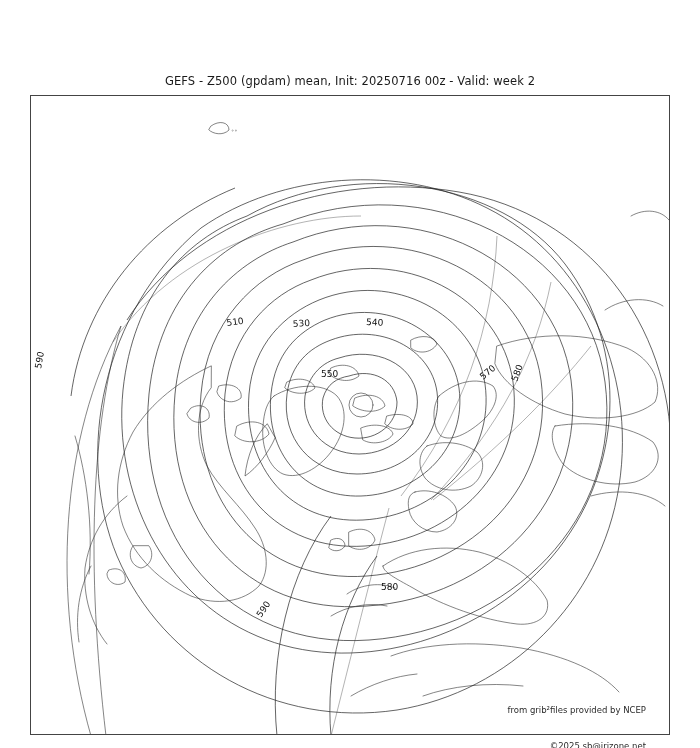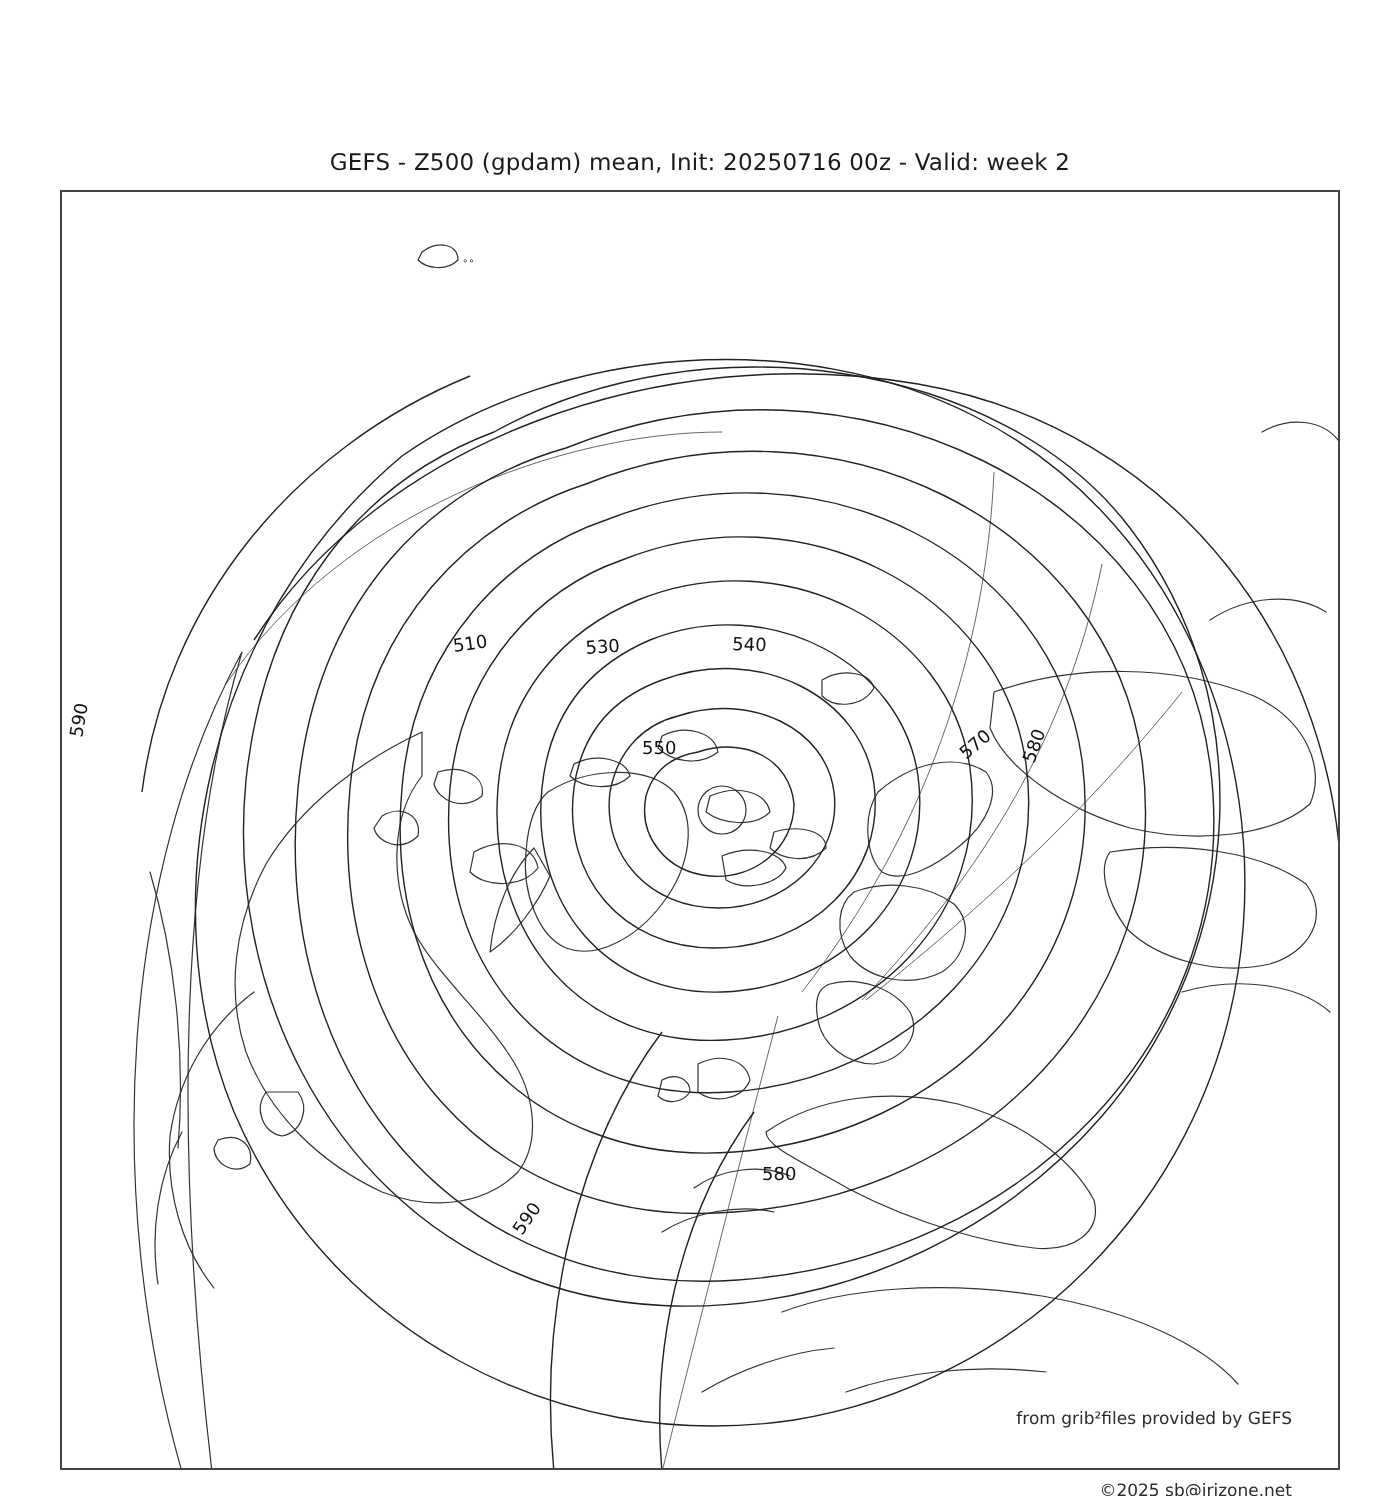--- a/index.html
+++ b/index.html
@@ -193,16 +193,16 @@
         <text class="contour-label" x="230" y="522" transform="rotate(-55 230 522)">590</text>
       </g>
 
       <g>
         <path class="coast" d="M 180 30 C 188 24 198 26 198 34 C 192 40 182 38 178 34 Z"></path>
         <text class="tiny-mark" x="200" y="36">∘∘</text>
       </g>
     </svg>
   </div>
 
-  <div class="credit-line" id="credit-source">from grib²files provided by GEFS</div>
+  <div class="credit-line" id="credit-source">from grib²files provided by NCEP</div>
   <div class="credit-line" id="credit-copyright">©2025 sb@irizone.net</div>
 
 </div>
 
 </body></html>

